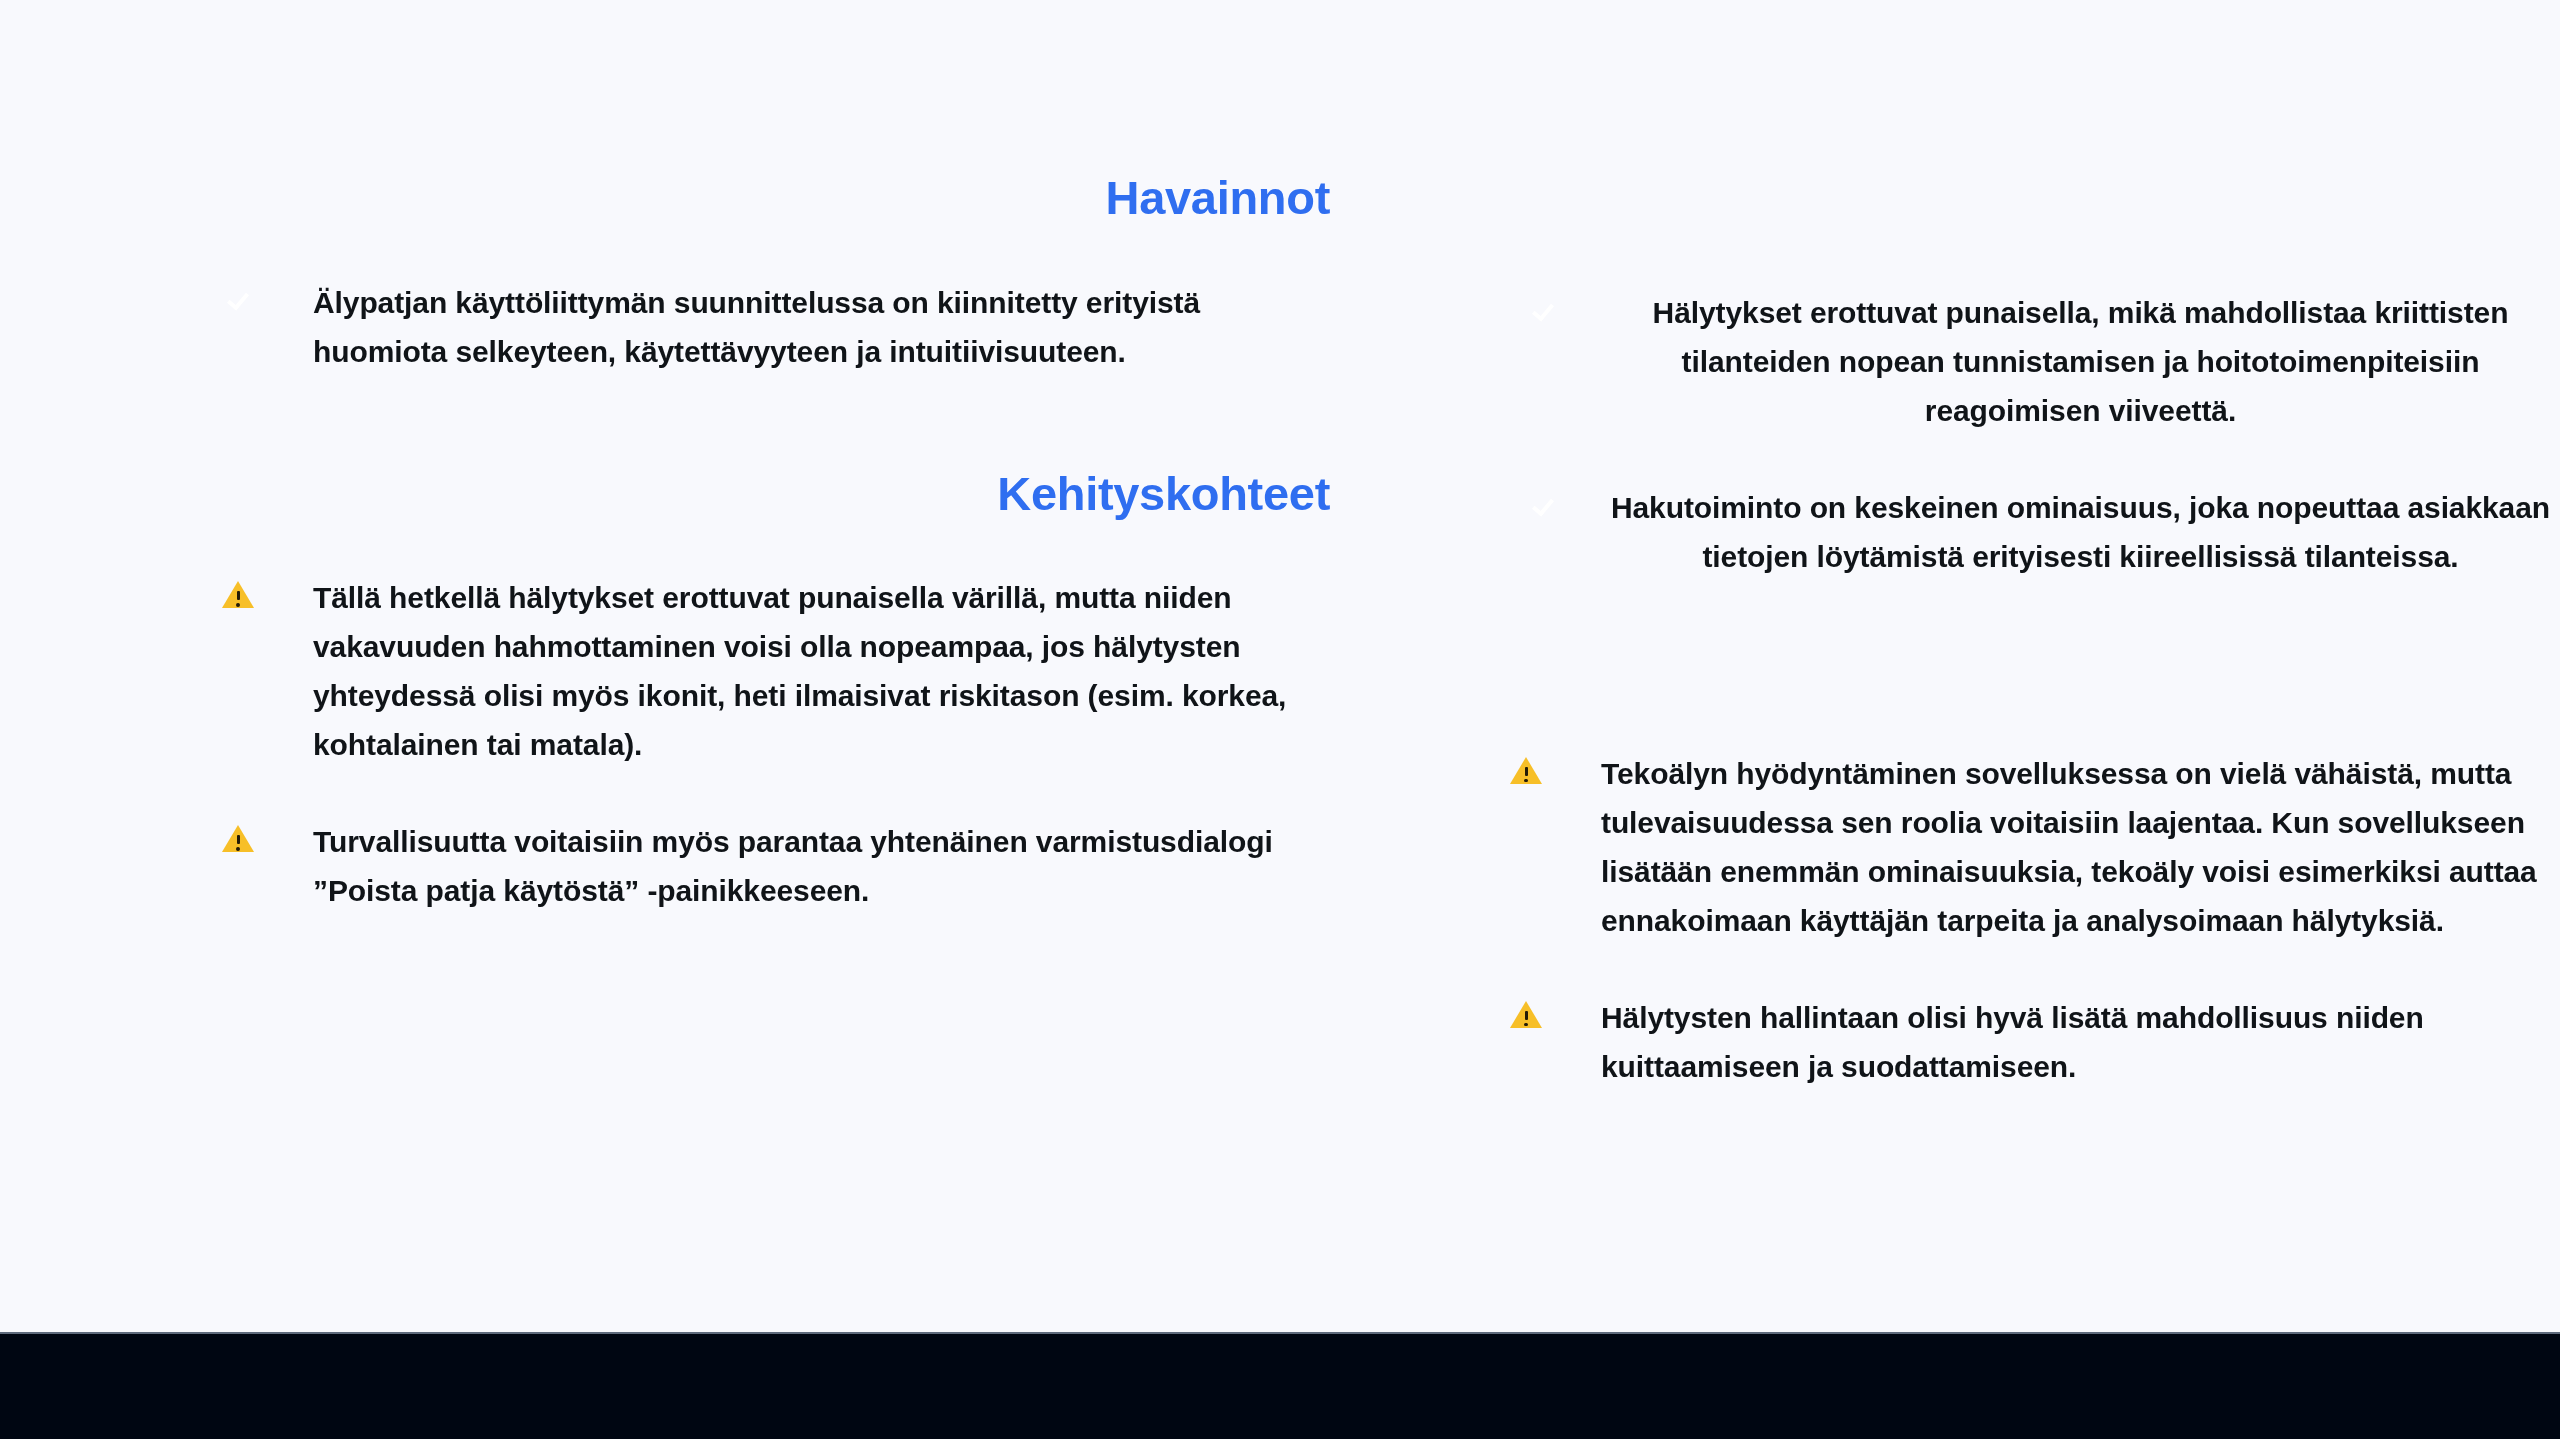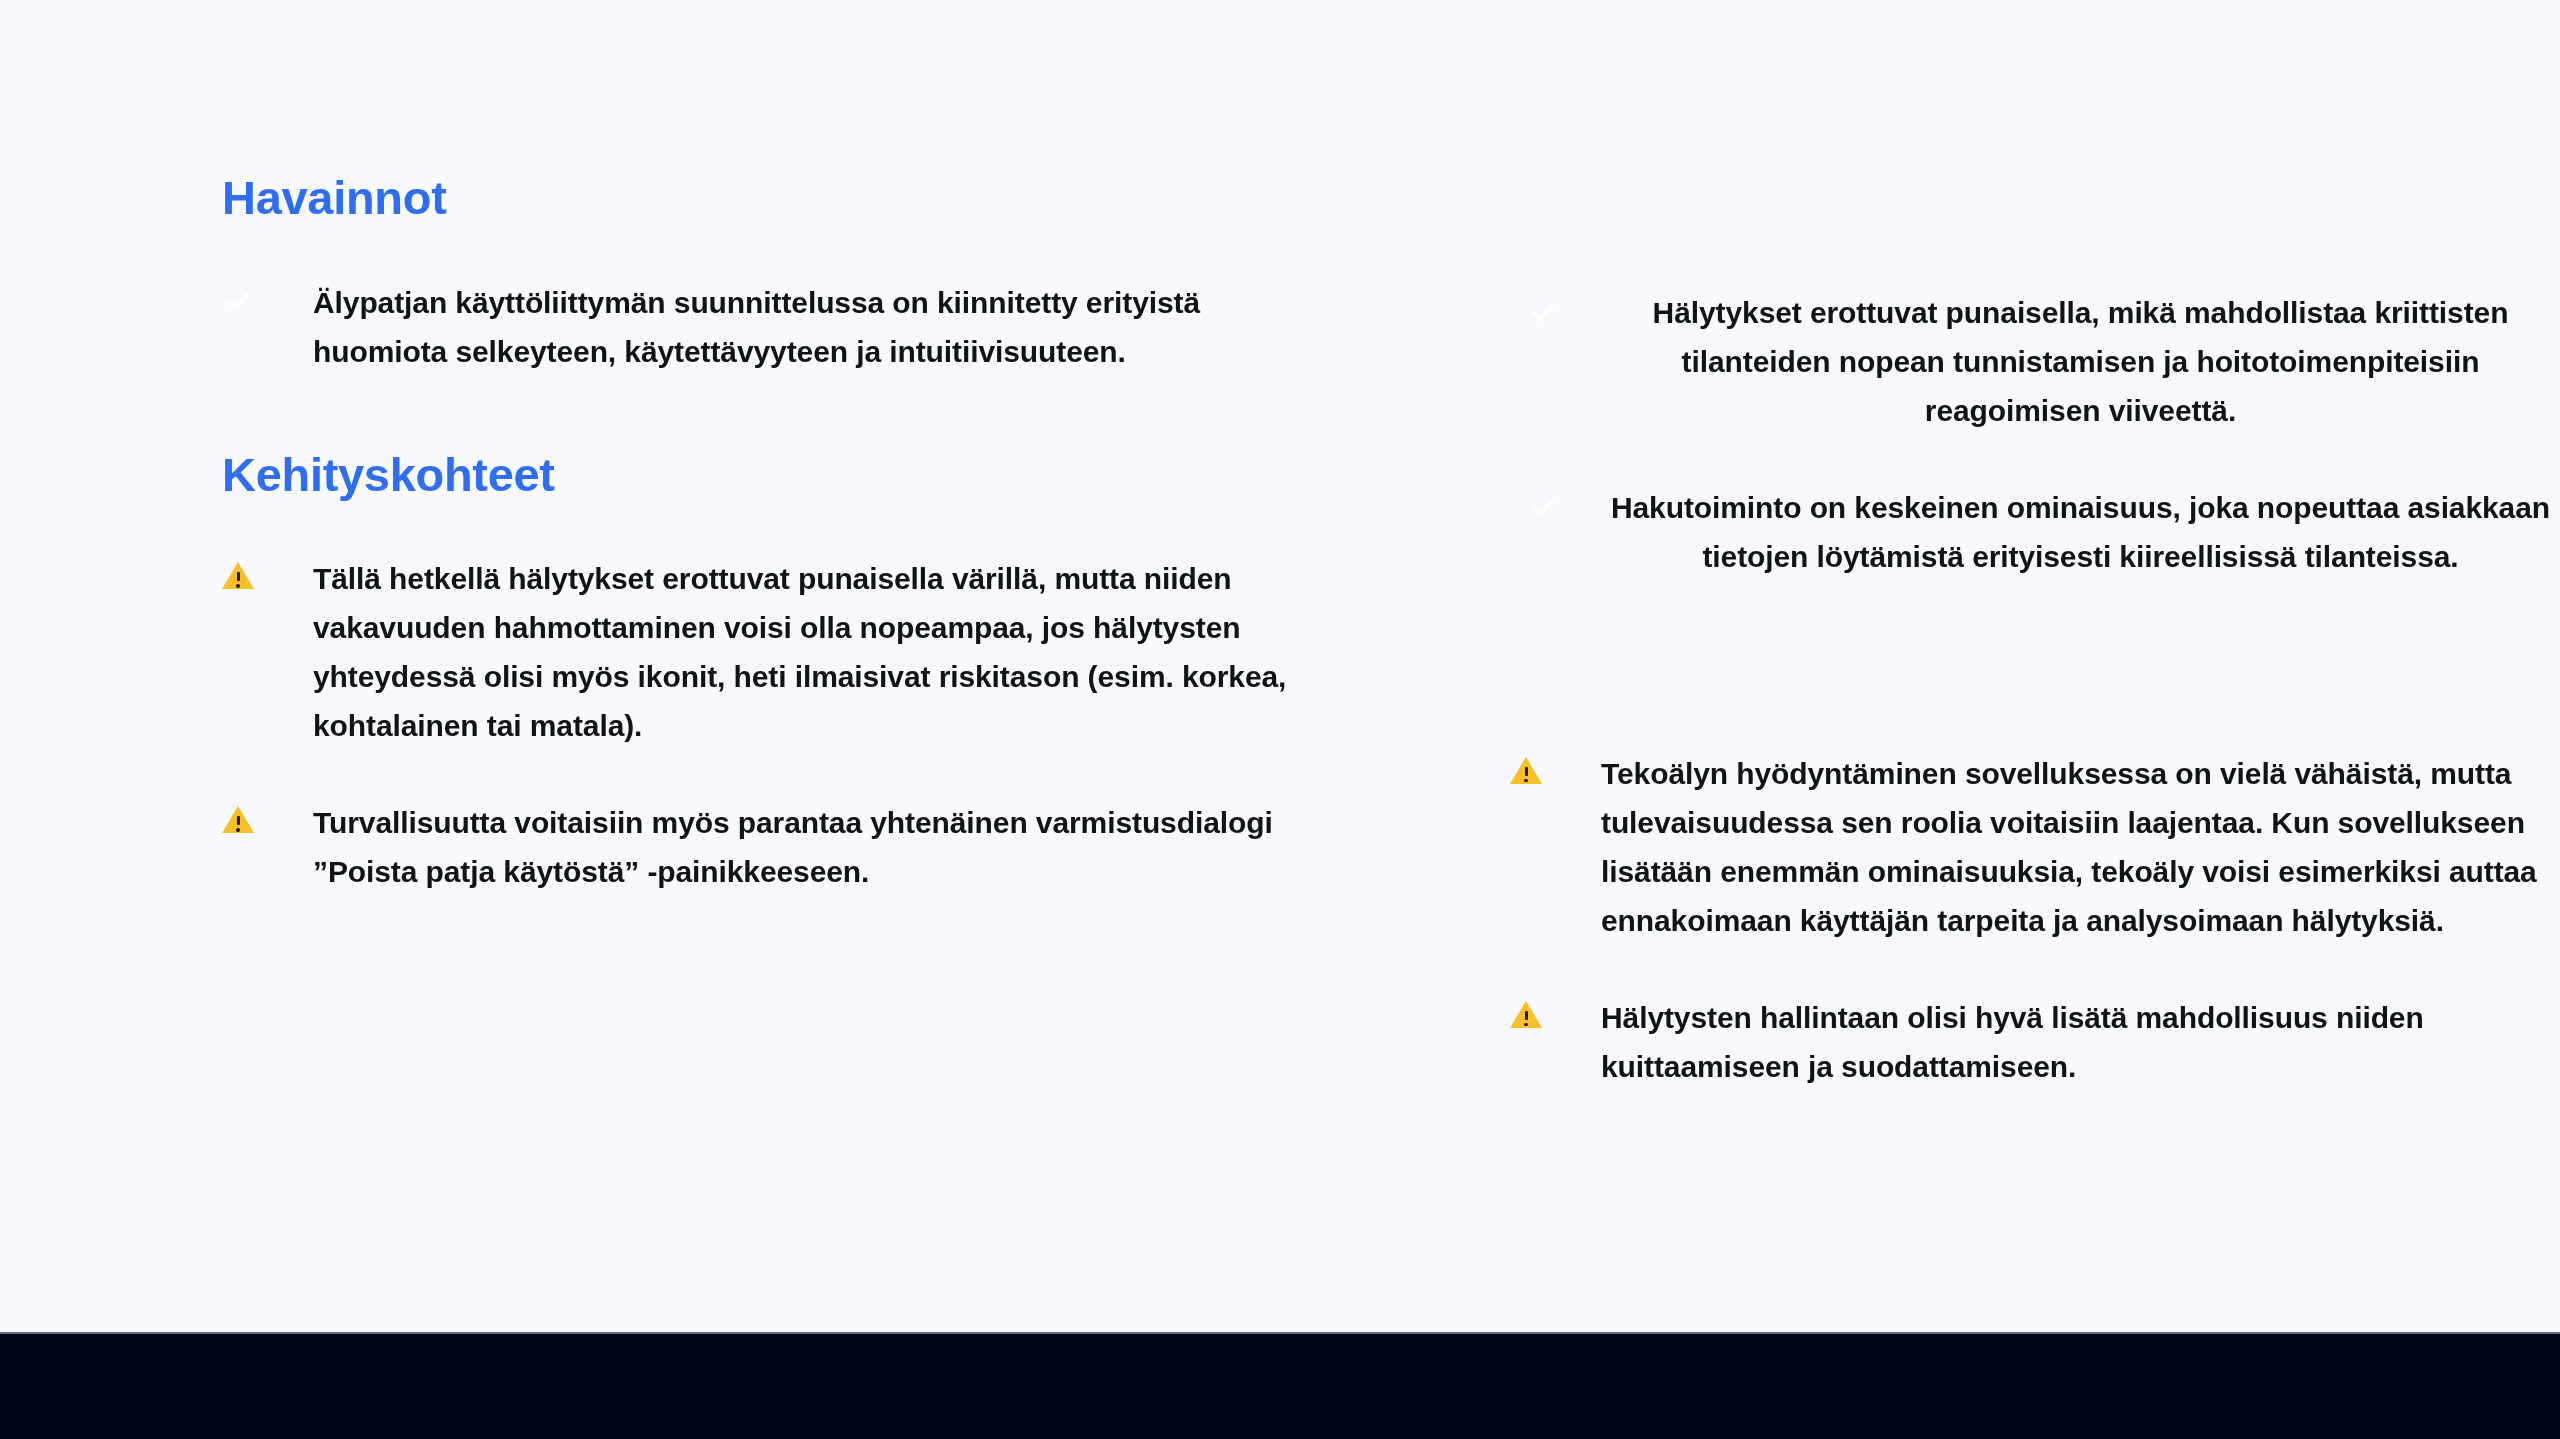--- a/index.html
+++ b/index.html
@@ -52,24 +52,25 @@
   }
 
   .section-title {
     color: #2f6ef0;
     font-size: 47px;
     font-weight: 700;
     letter-spacing: -0.3px;
     line-height: 1.1;
     margin: 0;
     white-space: nowrap;
+    text-align: right;
   }
 
   .section-title.kehitys {
-    margin-top: 73px;
+    margin-top: 92px;
   }
 
   .bullet-list {
     list-style: none;
     margin: 0;
     padding: 0;
     margin-top: 54px;
   }
 
   .bullet {

